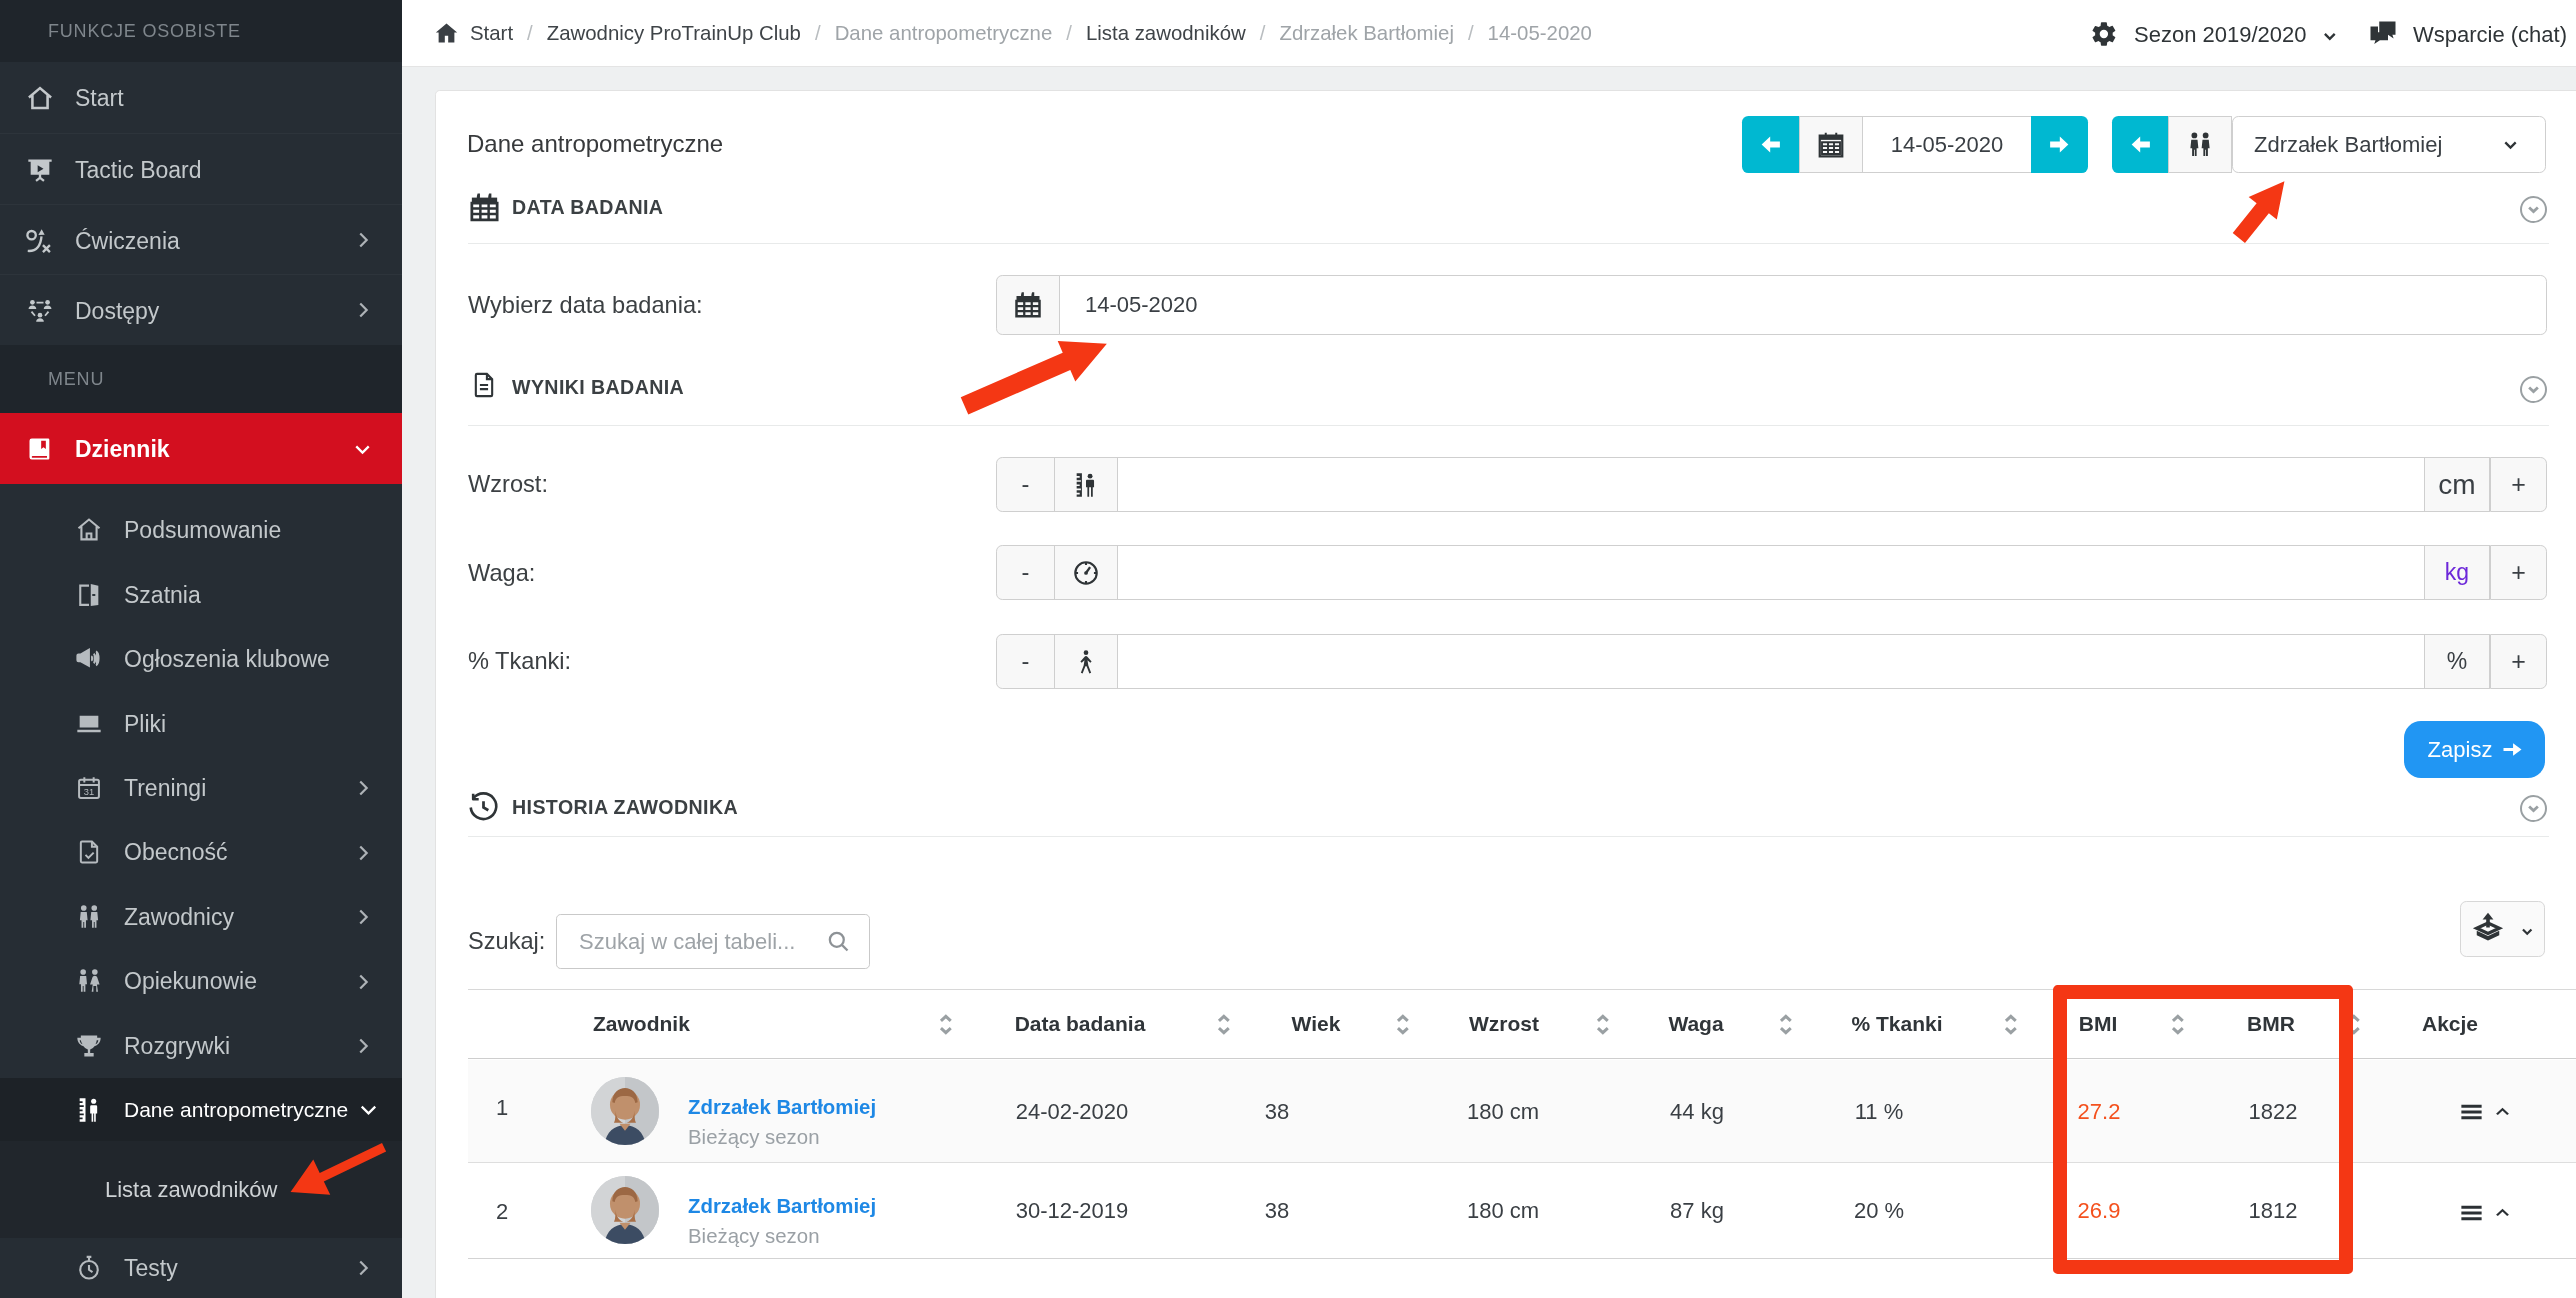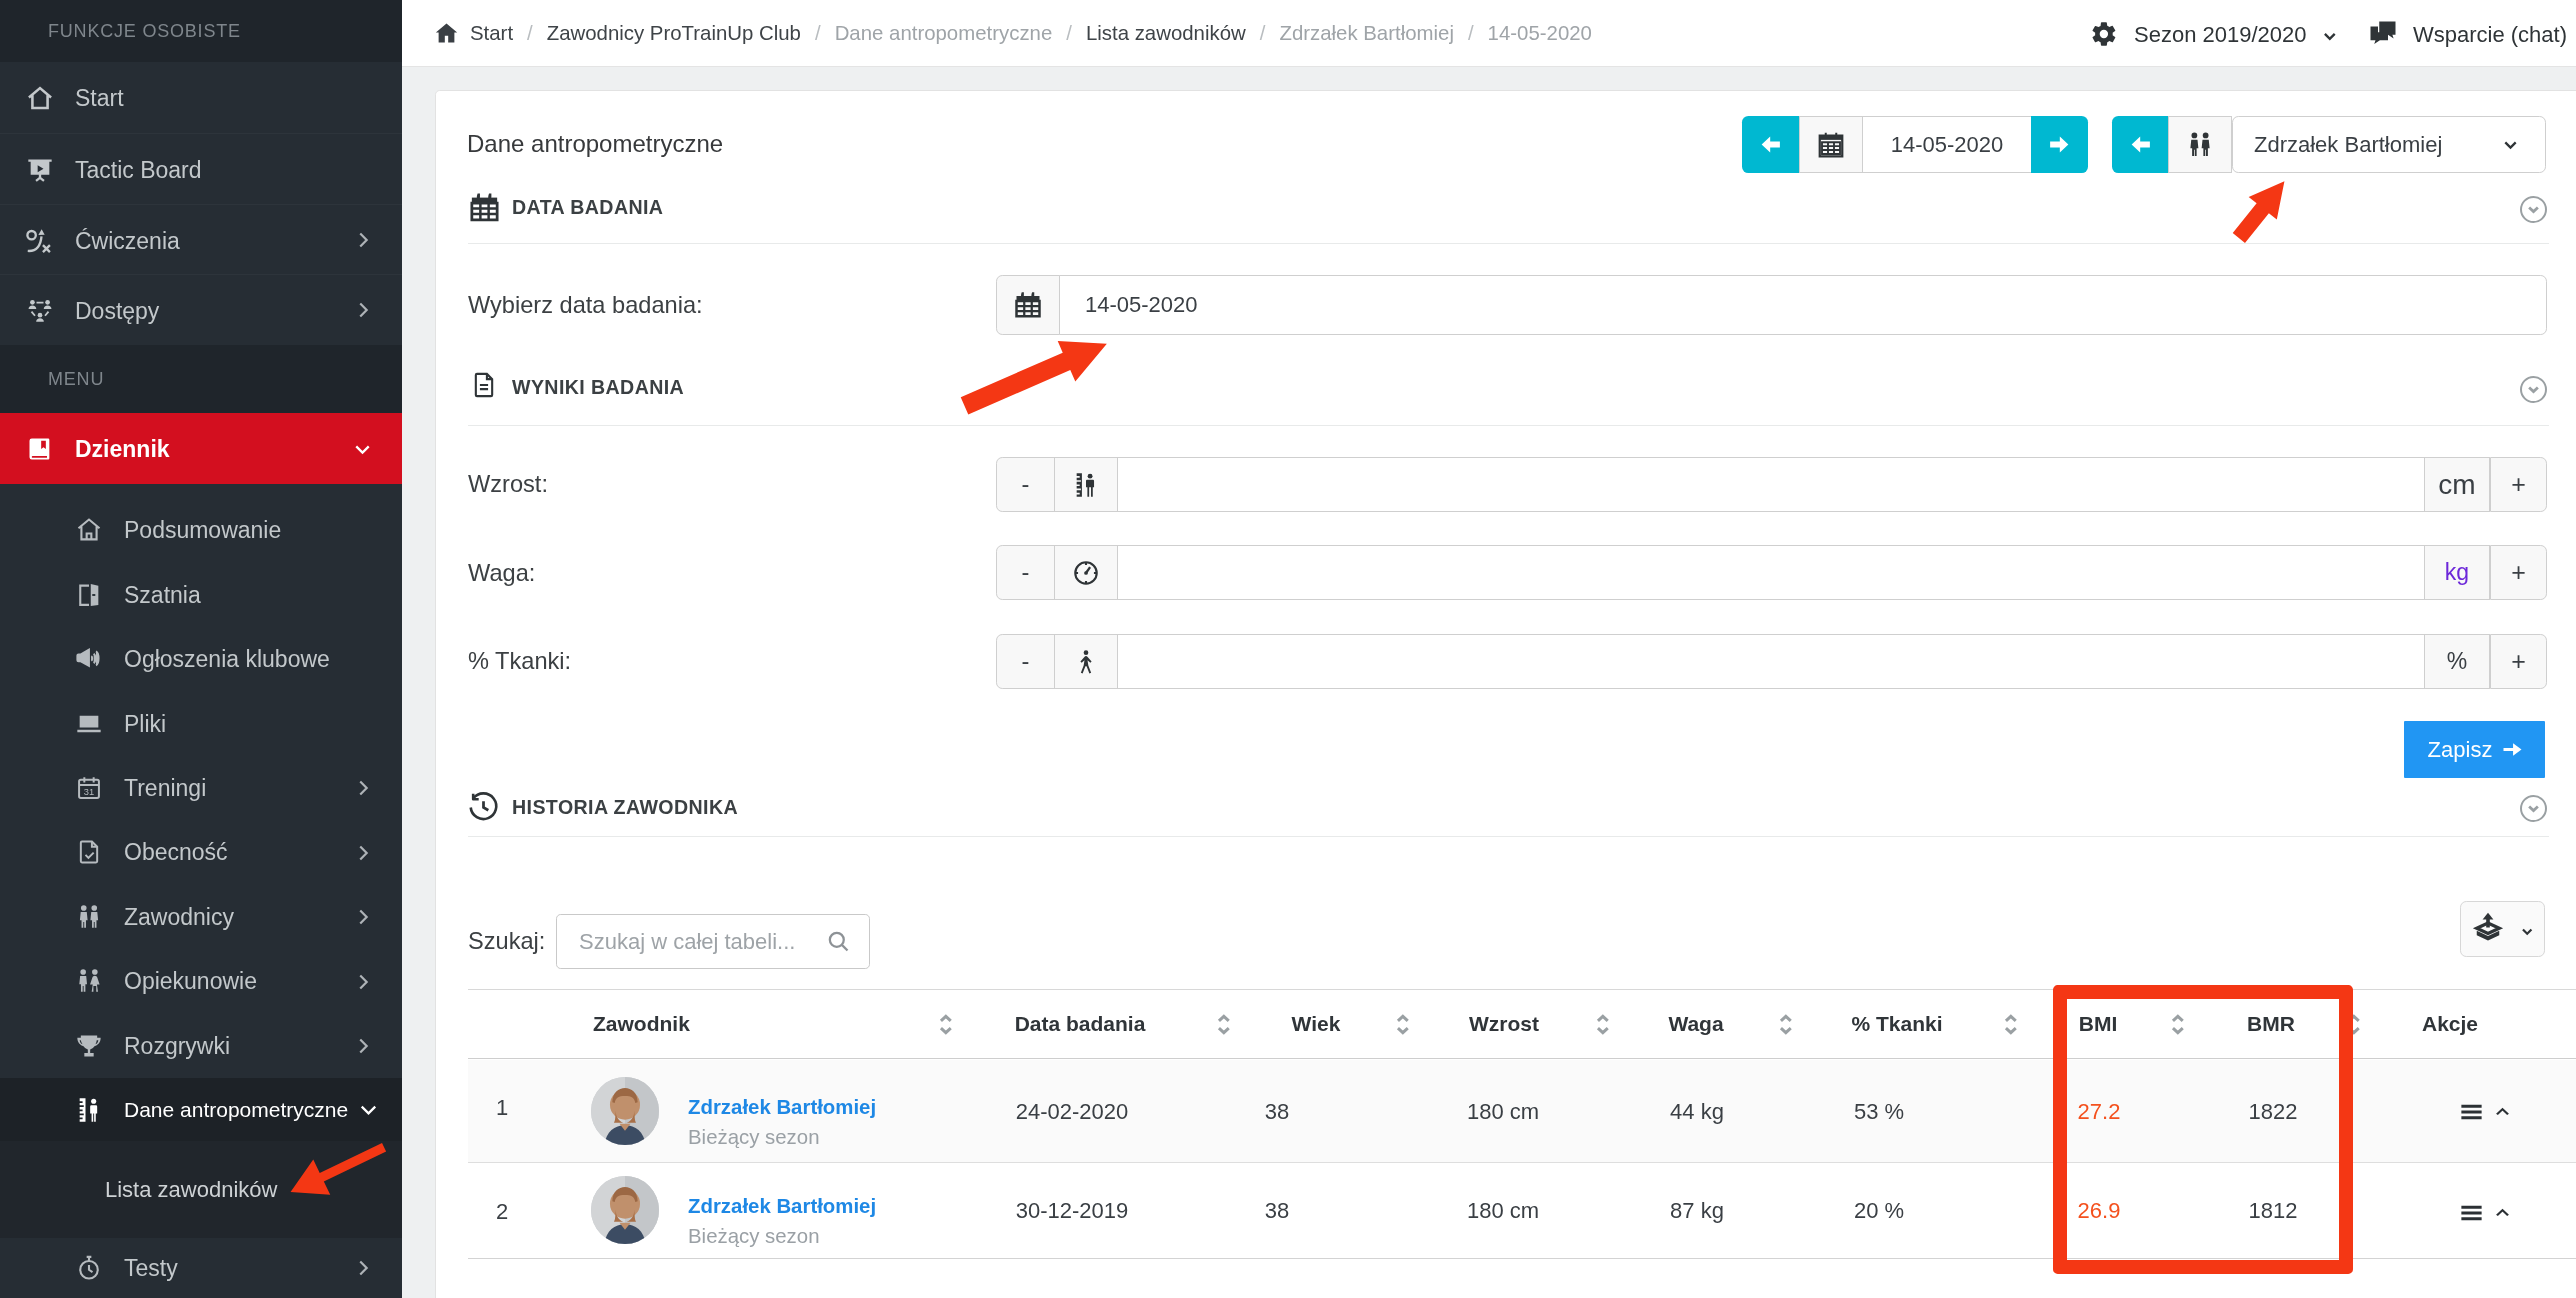--- a/index.html
+++ b/index.html
@@ -354,21 +354,21 @@
 <div class="ccell" style="left:1054px;top:634px;width:64px;height:55px">
 <svg viewBox="0 0 24 24" width="28" height="28" fill="#2f3437">
       <circle cx="12" cy="4" r="2"></circle>
       <path d="M12 6.8c.5 0 .9.2 1.2.6l3.6 4.2-1.1 1-2.4-2.1.7 4.5 2.4 6.3-1.5.6-2.4-6.2h-1l-2.4 6.2-1.5-.6 2.4-6.3.7-4.5-2.4 2.1-1.1-1 3.6-4.2c.3-.4.7-.6 1.2-.6z"></path>
     </svg>
 </div>
 <div class="wcell" style="left:1117px;top:634px;width:1308px;height:55px"></div>
 <div class="ccell" style="left:2424px;top:634px;width:66px;height:55px;font-size:23px;color:#3a3f44">%</div>
 <div class="ccell" style="left:2490px;top:634px;width:57px;height:55px;border-radius:0 6.3px 6.3px 0;font-size:25px;color:#3a3f44">+</div>
 
-<div class="abs" style="left:2404px;top:721px;width:141px;height:57px;background:#2196f3;border-radius:1px;display:flex;align-items:center;color:#fff;font-size:22px">
+<div class="abs" style="left:2404px;top:721px;width:141px;height:57px;background:#2196f3;border-radius:17px;display:flex;align-items:center;color:#fff;font-size:22px">
     <span style="margin-left:23.6px">Zapisz</span>
 <svg style="position:absolute;right:19px" viewBox="0 0 24 24" width="27" height="27" fill="#fff">
       <path d="M4 10.6h8.5V6.5L20 12l-7.5 5.5v-4.1H4z"></path>
     </svg>
 </div>
 
 <svg class="abs" style="left:467px;top:791px" viewBox="0 0 24 24" width="33" height="33" fill="none" stroke="#2f3437" stroke-width="1.9">
     <path d="M4.5 5.5A9.3 9.3 0 1 1 2.7 12"></path>
     <path d="M4.5 2v4h4" stroke-linejoin="round"></path>
     <path d="M12 7.5V12l3.5 2" stroke-width="2"></path>
@@ -458,21 +458,21 @@
       <path d="M17 86c2-17 13-25 26-25s24 8 26 25z" fill="#3c4c63"></path>
       <path d="M36 59h14l-7 9z" fill="#c0906c"></path>
     </svg>
 </div>
 <span class="td" style="left:688px;top:1096px;color:#1e88e5;font-weight:bold;font-size:20.4px">Zdrzałek Bartłomiej</span>
 <span class="td" style="left:688px;top:1126px;color:#9aa0a5;font-size:20.4px">Bieżący sezon</span>
 <span class="td" style="left:1072px;top:1099px;transform:translateX(-50%)">24-02-2020</span>
 <span class="td" style="left:1277px;top:1099px;transform:translateX(-50%)">38</span>
 <span class="td" style="left:1503px;top:1099px;transform:translateX(-50%)">180 cm</span>
 <span class="td" style="left:1697px;top:1099px;transform:translateX(-50%)">44 kg</span>
-<span class="td" style="left:1879px;top:1099px;transform:translateX(-50%)">53 %</span>
+<span class="td" style="left:1879px;top:1099px;transform:translateX(-50%)">11 %</span>
 <span class="td" style="left:2099px;top:1099px;transform:translateX(-50%);color:#f4511e">27.2</span>
 <span class="td" style="left:2273px;top:1099px;transform:translateX(-50%)">1822</span>
 <svg class="abs" style="left:2458px;top:1101px" viewBox="0 0 24 24" width="27" height="22" fill="#2b3034" preserveAspectRatio="none">
     <path d="M3 4h18v3.4H3zm0 6.3h18v3.4H3zm0 6.3h18V20H3z"></path>
   </svg>
 <svg class="abs" style="left:2493px;top:1104px" viewBox="0 0 24 24" width="19" height="15.7" fill="none" stroke="#2b3034" stroke-width="3" preserveAspectRatio="none">
     <path d="m5 16 7-8 7 8"></path>
   </svg>
 
 <span class="td" style="left:502px;top:1199px;transform:translateX(-50%)">2</span>

